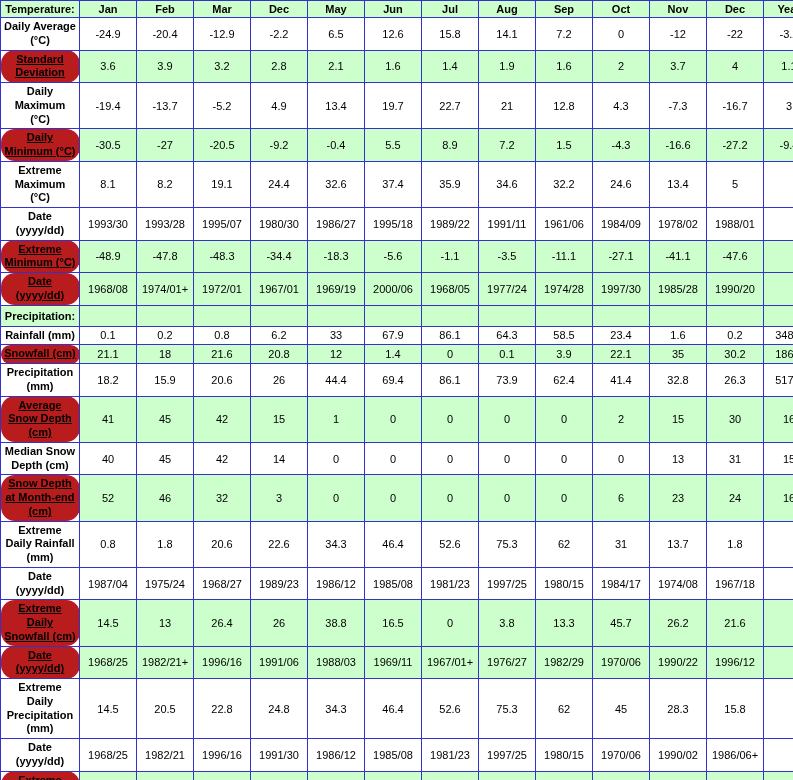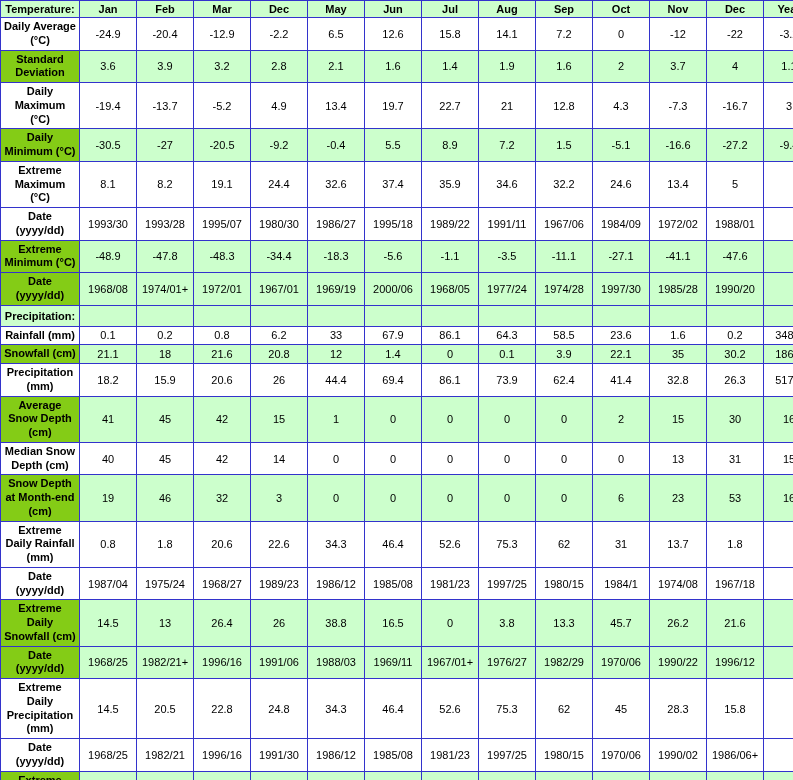--- a/index.html
+++ b/index.html
@@ -33,33 +33,34 @@
     text-align: center;
   }
   .rowlabel {
     text-align: left;
     color: #3333cc;
     font-weight: bold;
     font-size: 11px;
     background: #ffffff;
     padding-left: 4px;
     line-height: 1.25;
+    border-radius: 14px;
   }
   .section-label {
     text-align: left;
     color: #3333cc;
     font-weight: bold;
     font-size: 11px;
     background: #ccffcc;
     padding-left: 4px;
     margin-left: 43px;
   }
   tr.shade td { background: #ccffcc; }
   tr.plain td { background: #ffffff; }
-  tr.shade td.rowlabel { background: #84cc16; }
+  tr.shade td.rowlabel { background: #b91c1c; text-decoration: underline; }
   tr.plain td.rowlabel { background: #ffffff; }
   td.bold { font-weight: normal; }
   .col-label { width: 72px; margin-top: 44px; }
   .col-mon { width: 50px; }
   .col-year { width: 44px; }
   .sectionrow td { background: #ccffcc; height: 16px; }
 </style>
 </head>
 <body>
 
@@ -136,21 +137,21 @@
         <td class="rowlabel">Daily Minimum (°C)</td>
         <td>-30.5</td>
         <td>-27</td>
         <td>-20.5</td>
         <td>-9.2</td>
         <td>-0.4</td>
         <td>5.5</td>
         <td>8.9</td>
         <td>7.2</td>
         <td>1.5</td>
-        <td>-5.1</td>
+        <td>-4.3</td>
         <td>-16.6</td>
         <td>-27.2</td>
         <td>-9.4</td>
       </tr>
       <tr class="plain">
         <td class="rowlabel">Extreme Maximum (°C)</td>
         <td>8.1</td>
         <td>8.2</td>
         <td>19.1</td>
         <td>24.4</td>
@@ -167,23 +168,23 @@
       <tr class="plain">
         <td class="rowlabel">Date (yyyy/dd)</td>
         <td>1993/30</td>
         <td>1993/28</td>
         <td>1995/07</td>
         <td>1980/30</td>
         <td>1986/27</td>
         <td class="bold">1995/18</td>
         <td>1989/22</td>
         <td>1991/11</td>
-        <td>1967/06</td>
+        <td>1961/06</td>
         <td>1984/09</td>
-        <td>1972/02</td>
+        <td>1978/02</td>
         <td>1988/01</td>
         <td></td>
       </tr>
       <tr class="shade">
         <td class="rowlabel">Extreme Minimum (°C)</td>
         <td class="bold">-48.9</td>
         <td>-47.8</td>
         <td>-48.3</td>
         <td>-34.4</td>
         <td>-18.3</td>
@@ -232,21 +233,21 @@
         <td class="rowlabel">Rainfall (mm)</td>
         <td>0.1</td>
         <td>0.2</td>
         <td>0.8</td>
         <td>6.2</td>
         <td>33</td>
         <td>67.9</td>
         <td>86.1</td>
         <td>64.3</td>
         <td>58.5</td>
-        <td>23.6</td>
+        <td>23.4</td>
         <td>1.6</td>
         <td>0.2</td>
         <td>348.2</td>
       </tr>
       <tr class="shade">
         <td class="rowlabel">Snowfall (cm)</td>
         <td>21.1</td>
         <td>18</td>
         <td>21.6</td>
         <td>20.8</td>
@@ -303,32 +304,32 @@
         <td>0</td>
         <td>0</td>
         <td>0</td>
         <td>0</td>
         <td>13</td>
         <td>31</td>
         <td>15</td>
       </tr>
       <tr class="shade">
         <td class="rowlabel">Snow Depth at Month-end (cm)</td>
-        <td>19</td>
+        <td>52</td>
         <td>46</td>
         <td>32</td>
         <td>3</td>
         <td>0</td>
         <td>0</td>
         <td>0</td>
         <td>0</td>
         <td>0</td>
         <td>6</td>
         <td>23</td>
-        <td>53</td>
+        <td>24</td>
         <td>16</td>
       </tr>
       <tr class="plain">
         <td class="rowlabel">Extreme Daily Rainfall (mm)</td>
         <td>0.8</td>
         <td>1.8</td>
         <td>20.6</td>
         <td>22.6</td>
         <td>34.3</td>
         <td>46.4</td>
@@ -344,21 +345,21 @@
         <td class="rowlabel">Date (yyyy/dd)</td>
         <td>1987/04</td>
         <td>1975/24</td>
         <td>1968/27</td>
         <td>1989/23</td>
         <td>1986/12</td>
         <td>1985/08</td>
         <td>1981/23</td>
         <td class="bold">1997/25</td>
         <td>1980/15</td>
-        <td>1984/1</td>
+        <td>1984/17</td>
         <td>1974/08</td>
         <td>1967/18</td>
         <td></td>
       </tr>
       <tr class="shade">
         <td class="rowlabel">Extreme Daily Snowfall (cm)</td>
         <td>14.5</td>
         <td>13</td>
         <td>26.4</td>
         <td>26</td>

